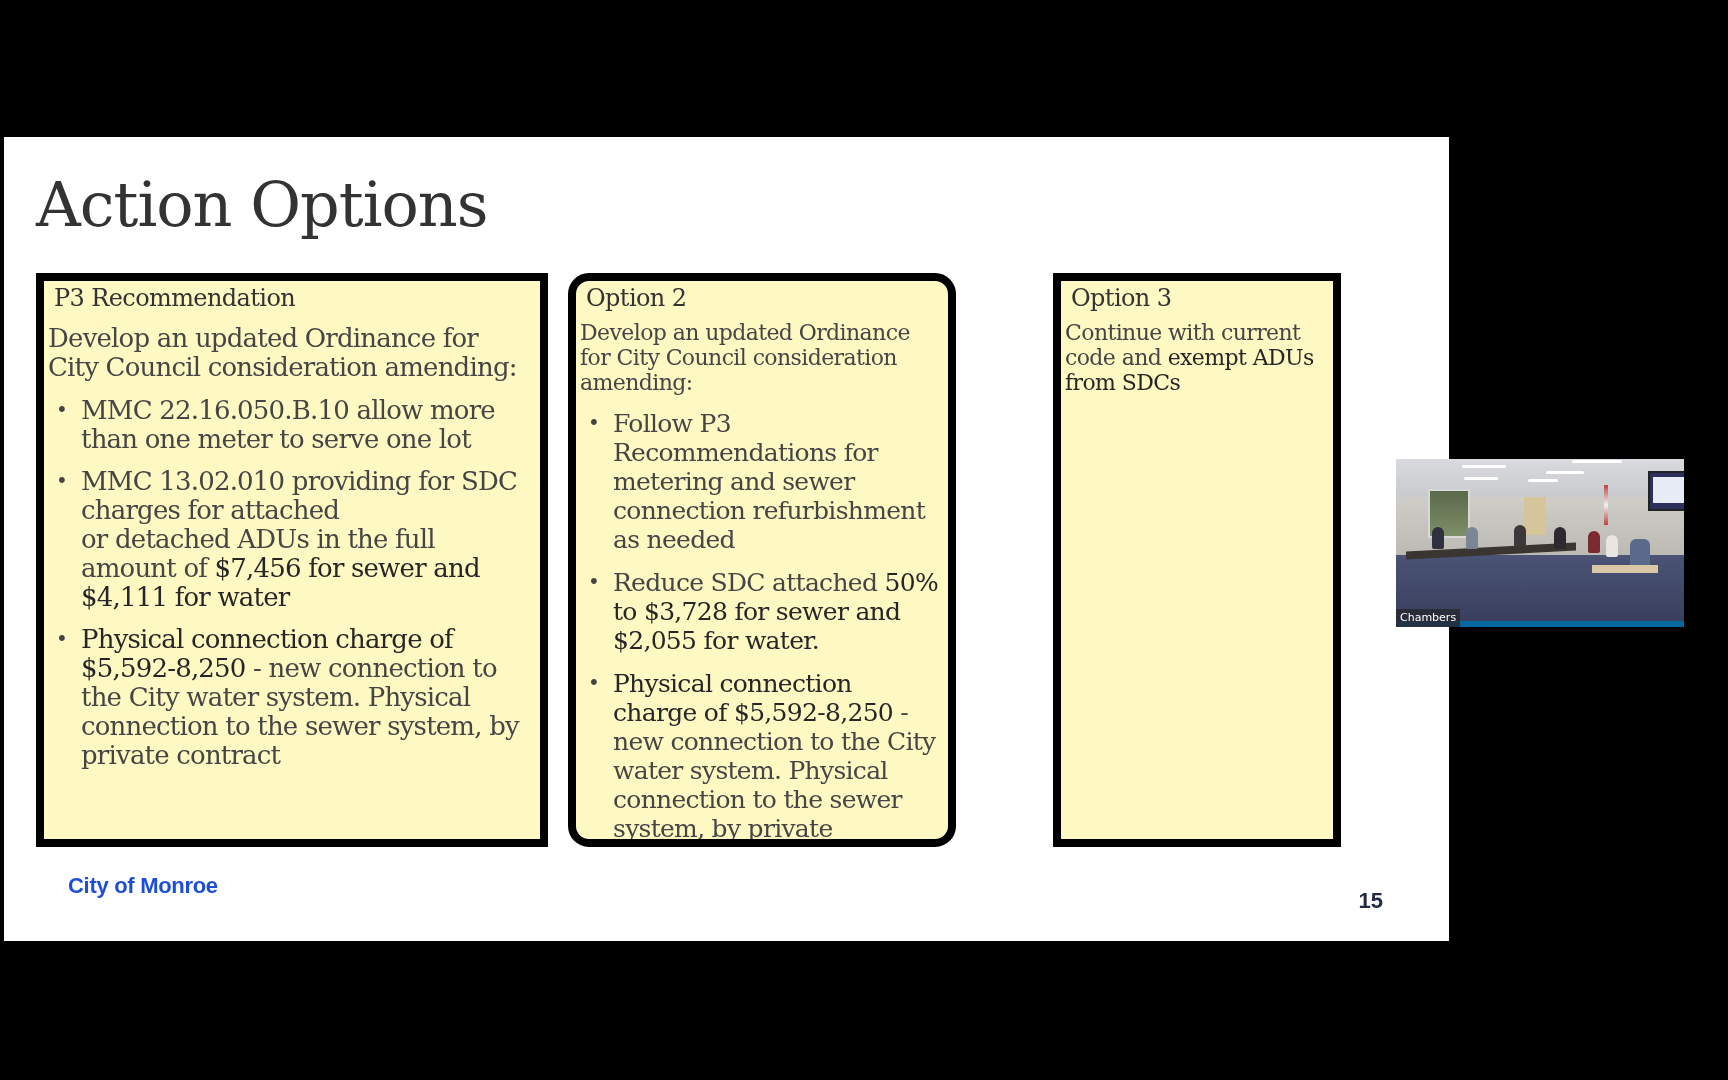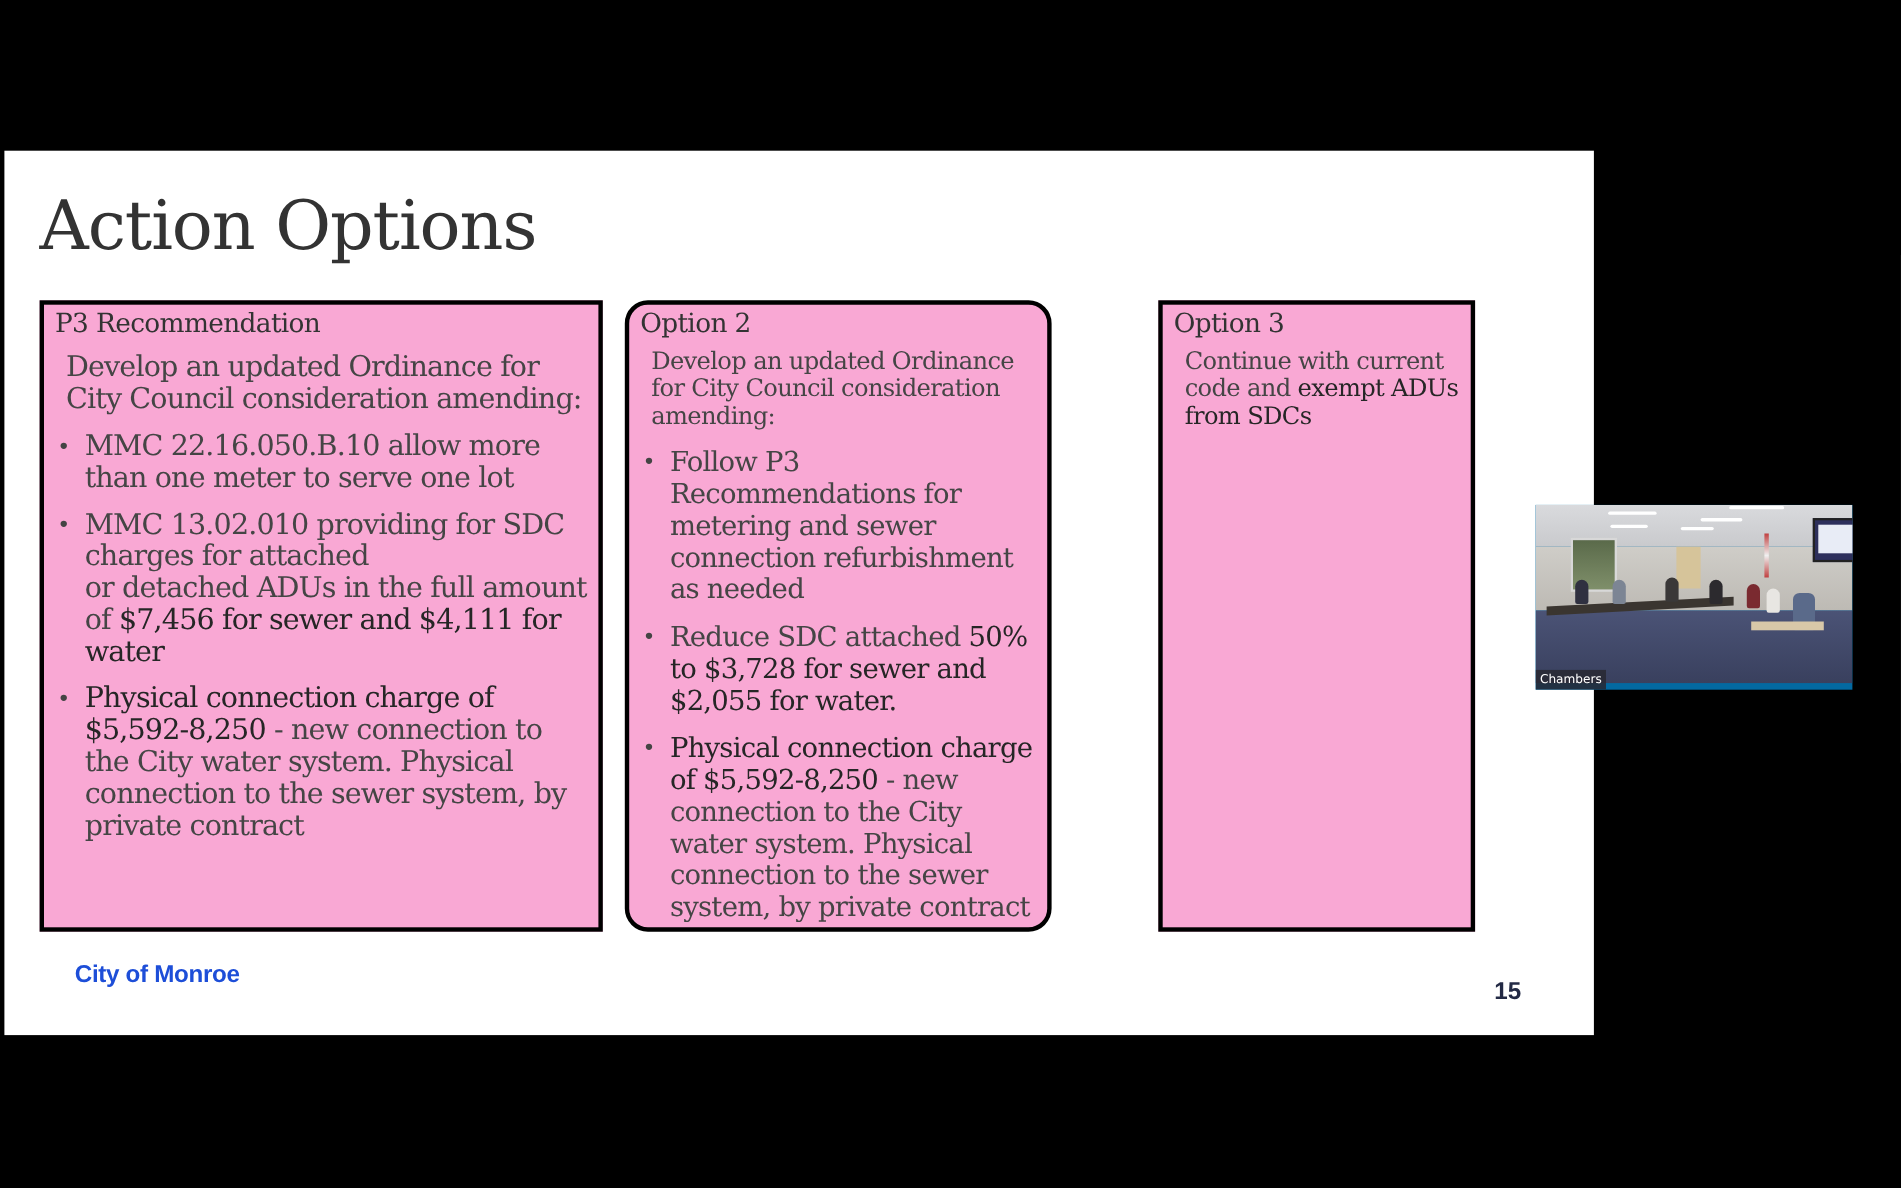--- a/index.html
+++ b/index.html
@@ -33,42 +33,42 @@
       line-height: 72px;
       color: #333333;
       letter-spacing: -1px;
       white-space: nowrap;
     }
 
     .option-box {
       position: absolute;
       top: 136px;
       height: 574px;
-      border: 4px solid #000000;
+      border: 8px solid #000000;
       box-sizing: border-box;
-      background: #f9a8d4;
+      background: #fef9c3;
       font-family: "DejaVu Serif", "Liberation Serif", serif;
       color: #444444;
       overflow: hidden;
     }
     .box-1 { left: 32px;  width: 512px; }
     .box-2 { left: 564px; width: 388px; border-radius: 21px; }
     .box-3 { left: 1049px; width: 288px; }
 
     .box-header {
       font-size: 24px;
       line-height: 28px;
       color: #333333;
       letter-spacing: -0.6px;
       margin: 3px 0 0 10px;
       white-space: nowrap;
     }
 
     .box-intro {
-      margin: 12px 8px 0 20px;
+      margin: 12px 8px 0 4px;
       font-size: 26px;
       line-height: 29px;
       letter-spacing: -0.8px;
       color: #454545;
     }
     .box-2 .box-intro,
     .box-3 .box-intro {
       font-size: 22px;
       line-height: 25px;
       letter-spacing: -0.6px;

